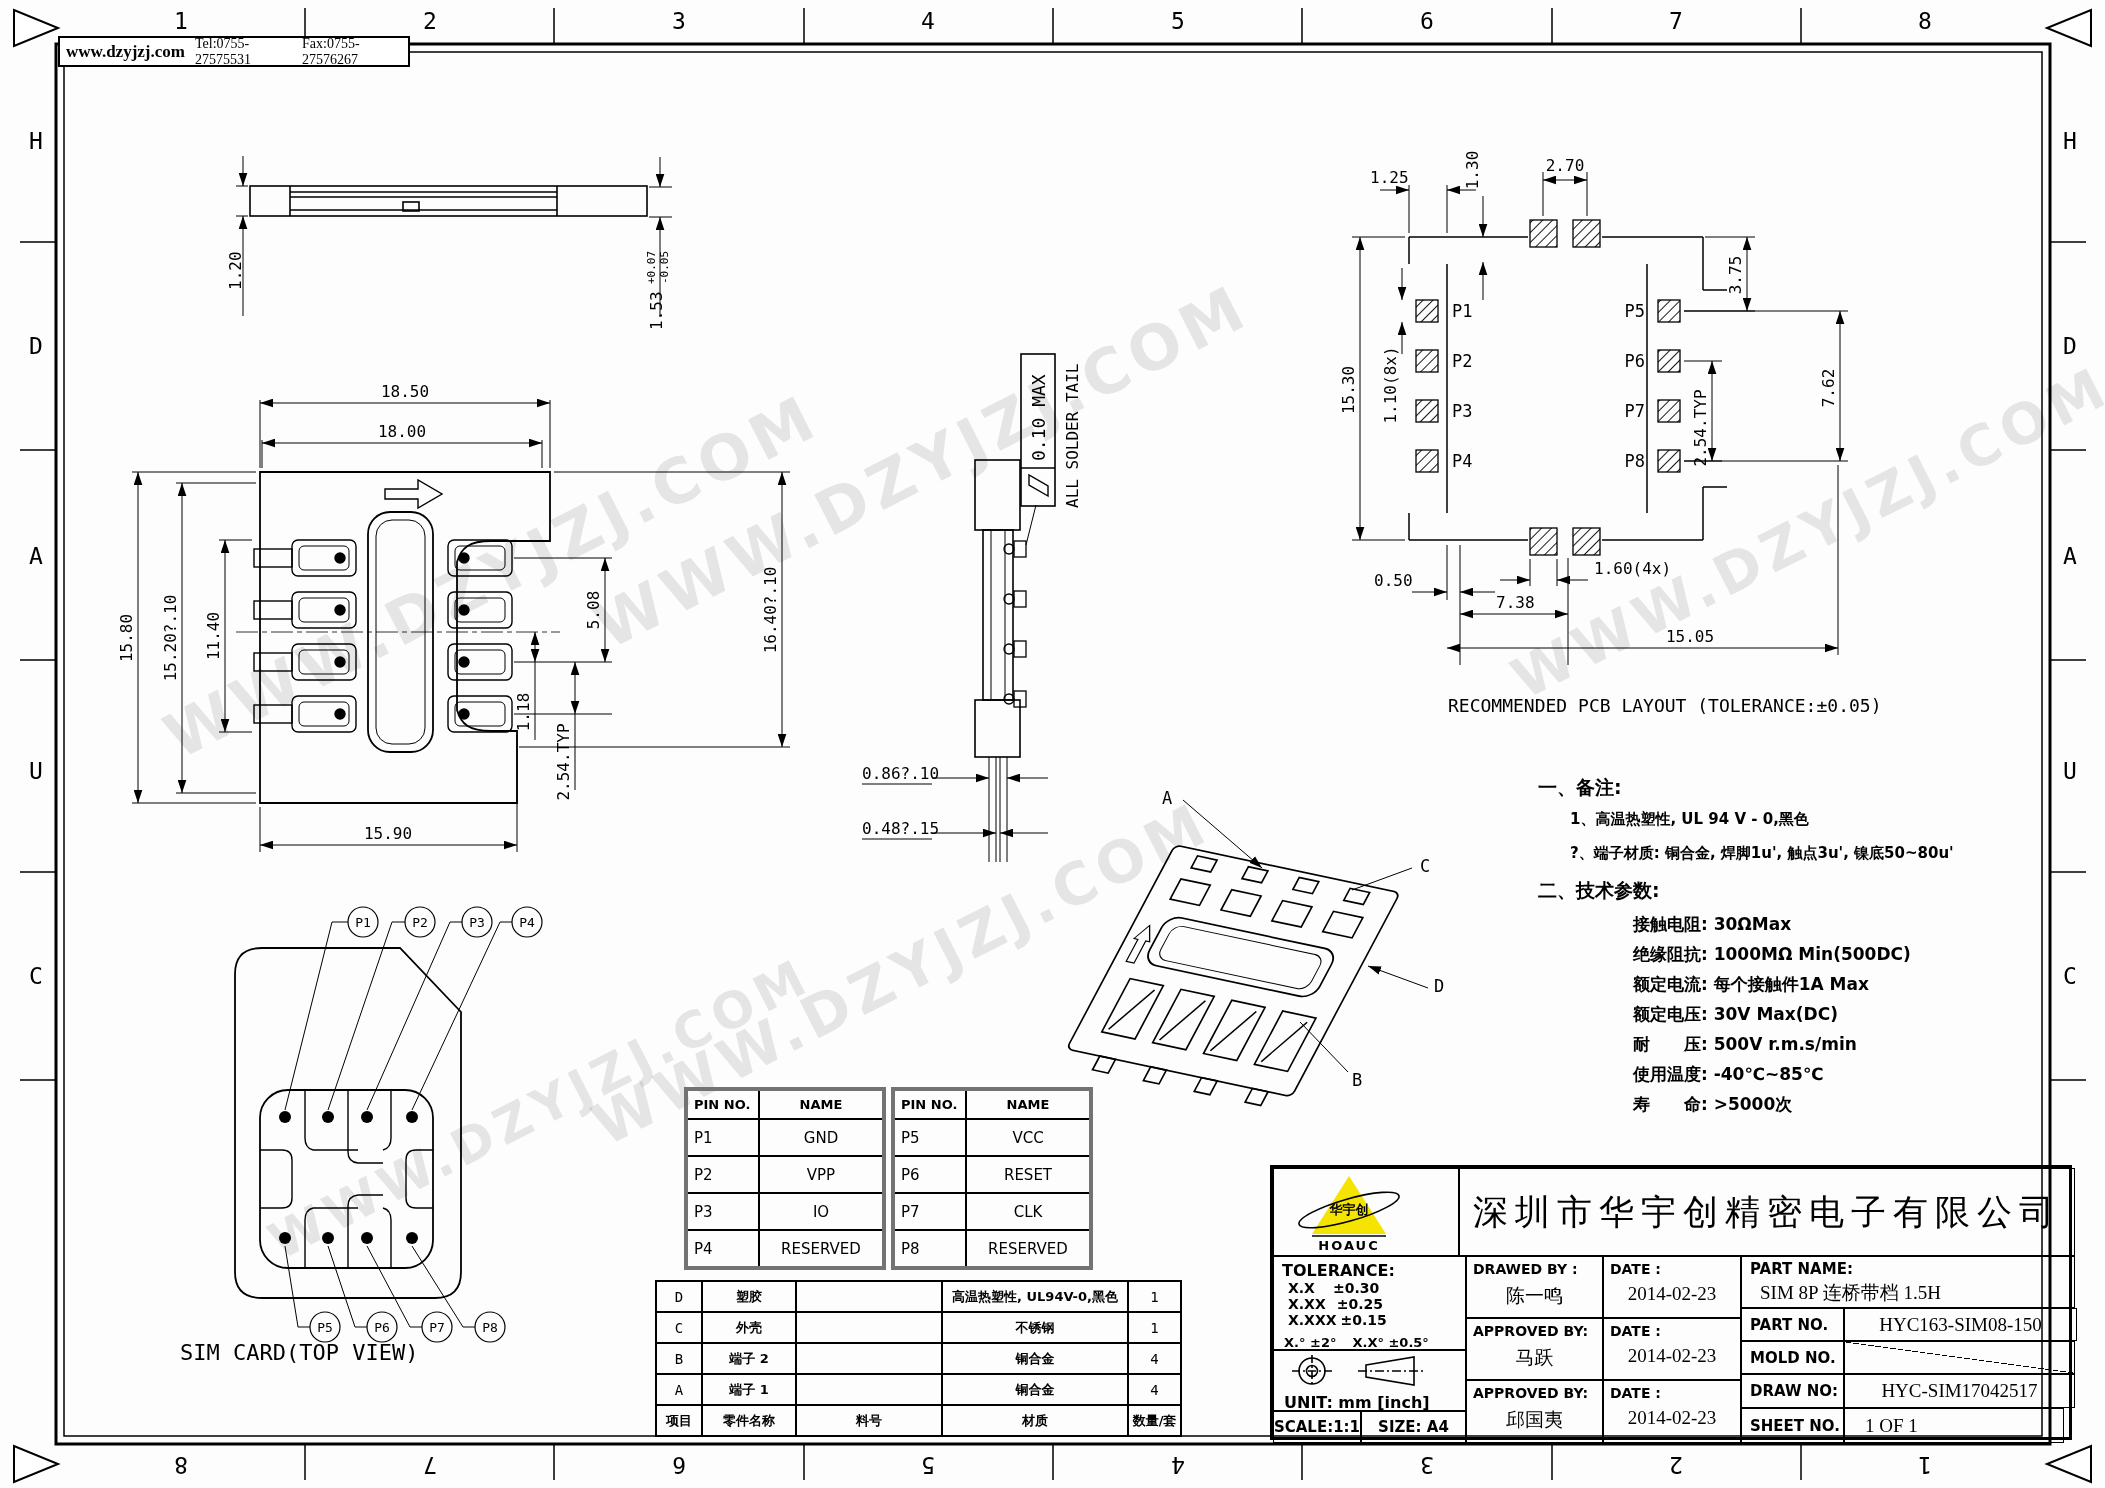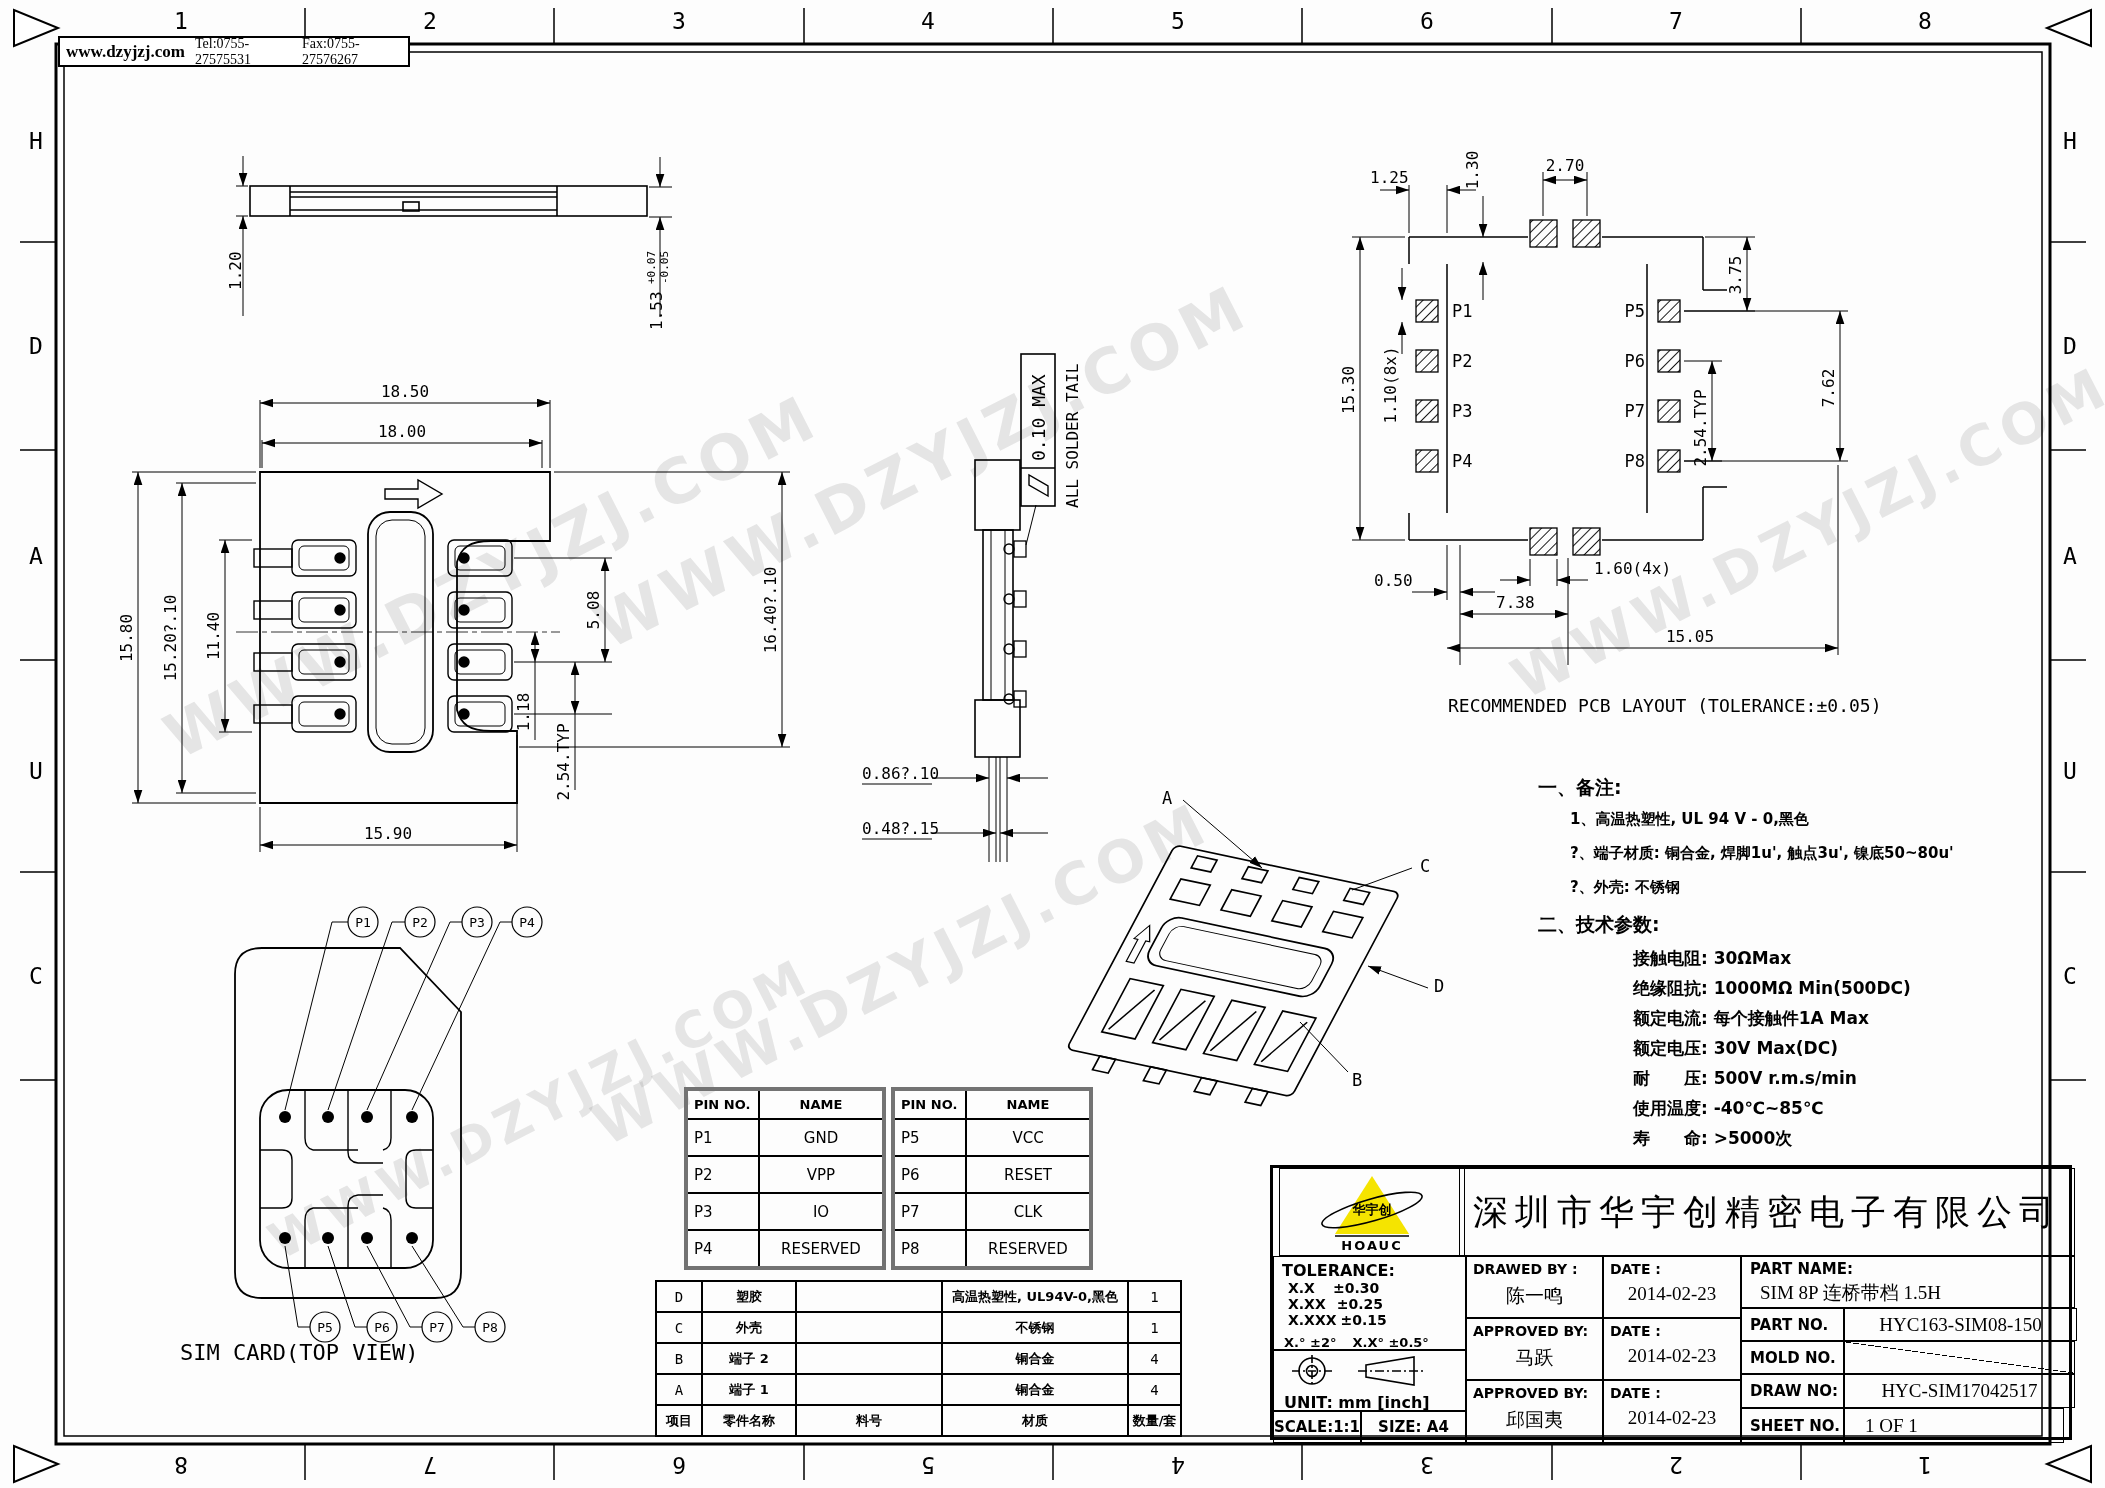--- a/index.html
+++ b/index.html
@@ -441,21 +441,20 @@
       <text x="490" y="1332">P8</text>
     </g>
     <text class="dimtxt22" x="180" y="1360" stroke="none" fill="#000">SIM CARD(TOP VIEW)</text>
   </g>
 </svg>
 
 <div id="notes" class="abs">
   <div class="h">一、备注:</div>
   <div class="i">1、高温热塑性, UL 94 V - 0,黑色</div>
   <div class="i">?、端子材质: 铜合金, 焊脚1u', 触点3u', 镍底50~80u'</div>
-  <div class="i">?、外壳: 不锈钢</div>
   <div class="h">二、技术参数:</div>
   <div class="p">接触电阻: 30ΩMax</div>
   <div class="p">绝缘阻抗: 1000MΩ Min(500DC)</div>
   <div class="p">额定电流: 每个接触件1A Max</div>
   <div class="p">额定电压: 30V Max(DC)</div>
   <div class="p">耐　　压: 500V r.m.s/min</div>
   <div class="p">使用温度: -40℃~85℃</div>
   <div class="p">寿　　命: &gt;5000次</div>
 </div>
 
@@ -547,21 +546,21 @@
       <td>料号</td>
       <td>材质</td>
       <td>数量/套</td>
     </tr>
   </tbody>
     </table>
 </div>
 
 <div id="tblock" class="abs">
 
-  <div class="cell" style="left:6px;top:0;width:186px;height:88px;display:flex;align-items:center;justify-content:center;">
+  <div class="cell" style="left:0;top:0;width:186px;height:88px;display:flex;align-items:center;">
     <svg width="150" height="80" viewBox="0 0 150 80">
       <polygon points="75,4 112,62 38,62" fill="#F5E400"></polygon>
       <ellipse cx="75" cy="38" rx="52" ry="11" fill="none" stroke="#000" stroke-width="1.6" transform="rotate(-16 75 38)"></ellipse>
       <text x="75" y="42" text-anchor="middle" font-size="13" font-weight="bold" fill="#000">华宇创</text>
       <line x1="38" y1="64" x2="112" y2="64" stroke="#000" stroke-width="1.6"></line>
       <text x="75" y="78" text-anchor="middle" font-size="13" font-weight="bold" letter-spacing="2" fill="#000">HOAUC</text>
     </svg>
   </div>
 
   <div class="cell serif" id="company" style="left:186px;top:0;width:616px;height:88px;">深圳市华宇创精密电子有限公司</div>

